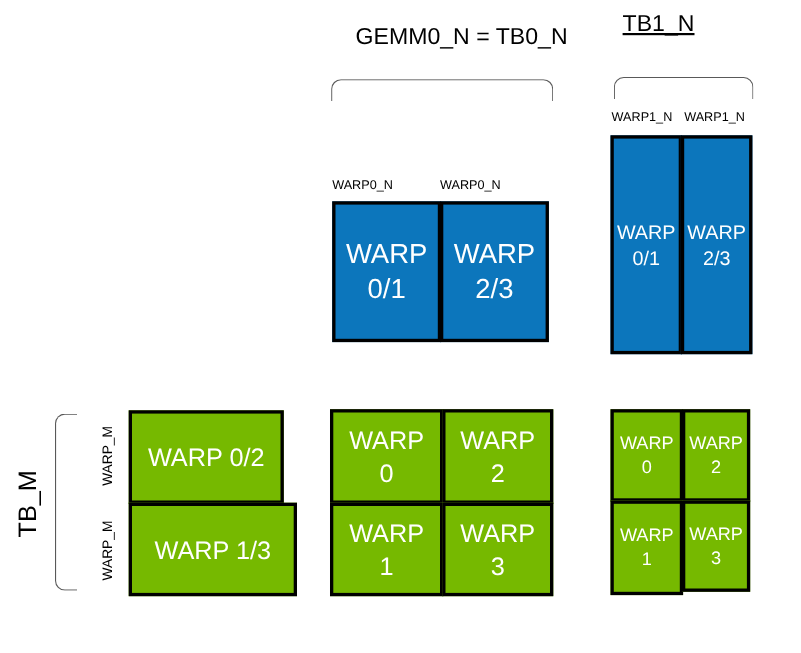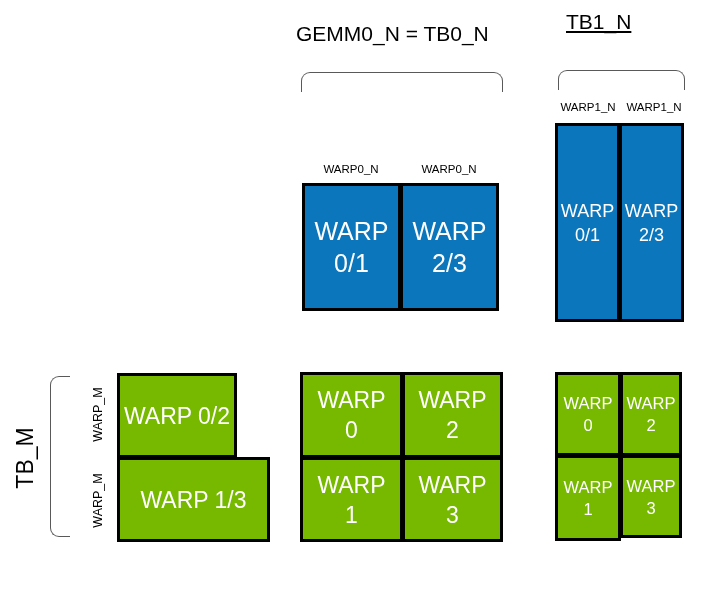--- a/index.html
+++ b/index.html
@@ -2,36 +2,36 @@
 <html><head>
 <meta charset="utf-8">
 <style>
   html,body{margin:0;padding:0;background:#ffffff;}
   #canvas{
     position:relative;width:728px;height:594px;background:#ffffff;
     font-family:"Liberation Sans",sans-serif;overflow:hidden;
   }
   .hdr{
     position:absolute;color:#000;font-size:21px;line-height:27px;
-    text-align:left;white-space:nowrap;
+    text-align:right;white-space:nowrap;
   }
   .box{
     position:absolute;box-sizing:border-box;border:3.5px solid #000;
     display:flex;flex-direction:column;align-items:center;justify-content:center;
     color:#fff;text-align:center;
   }
   .blue{background:#0C76BC;}
   .green{background:#76B900;}
   .t25{font-size:25px;line-height:32px;}
   .t23{font-size:23px;line-height:30px;}
   .t18{font-size:18px;line-height:24px;}
   .t16{font-size:16.5px;line-height:22px;}
   .lbl-small{
     position:absolute;color:#000;font-size:11.5px;line-height:14px;
-    text-align:center;white-space:nowrap;
+    text-align:left;white-space:nowrap;
   }
   .bracket-h{
     position:absolute;box-sizing:border-box;height:20px;
     border:1.6px solid #595959;border-bottom:none;border-radius:9px 9px 0 0;
   }
   .bracket-v{
     position:absolute;box-sizing:border-box;width:20px;
     border:1.6px solid #595959;border-right:none;border-radius:9px 0 0 9px;
   }
   .rot{transform:rotate(-90deg);transform-origin:center center;}
@@ -77,21 +77,21 @@
     <div>WARP</div>
     <div>2/3</div>
   </div>
 
   <div class="rot-lbl rot" style="left:-35px;top:444px;width:120px;height:28px;font-size:23px;">TB_M</div>
   <div class="bracket-v" style="left:50px;top:376px;height:161px;"></div>
 
   <div class="rot-lbl rot" style="left:53px;top:407px;width:88px;height:15px;font-size:12.5px;">WARP_M</div>
   <div class="rot-lbl rot" style="left:53px;top:493px;width:88px;height:15px;font-size:12.5px;">WARP_M</div>
 
-  <div class="box green t23" style="left:117px;top:373px;width:120px;height:85px;">
+  <div class="box green t23" style="left:117px;top:373px;width:141px;height:85px;">
     <div>WARP 0/2</div>
   </div>
   <div class="box green t23" style="left:117px;top:457px;width:153px;height:85px;">
     <div>WARP 1/3</div>
   </div>
 
   <div class="box green t23" style="left:300px;top:372px;width:103px;height:86px;">
     <div>WARP</div>
     <div>0</div>
   </div>

